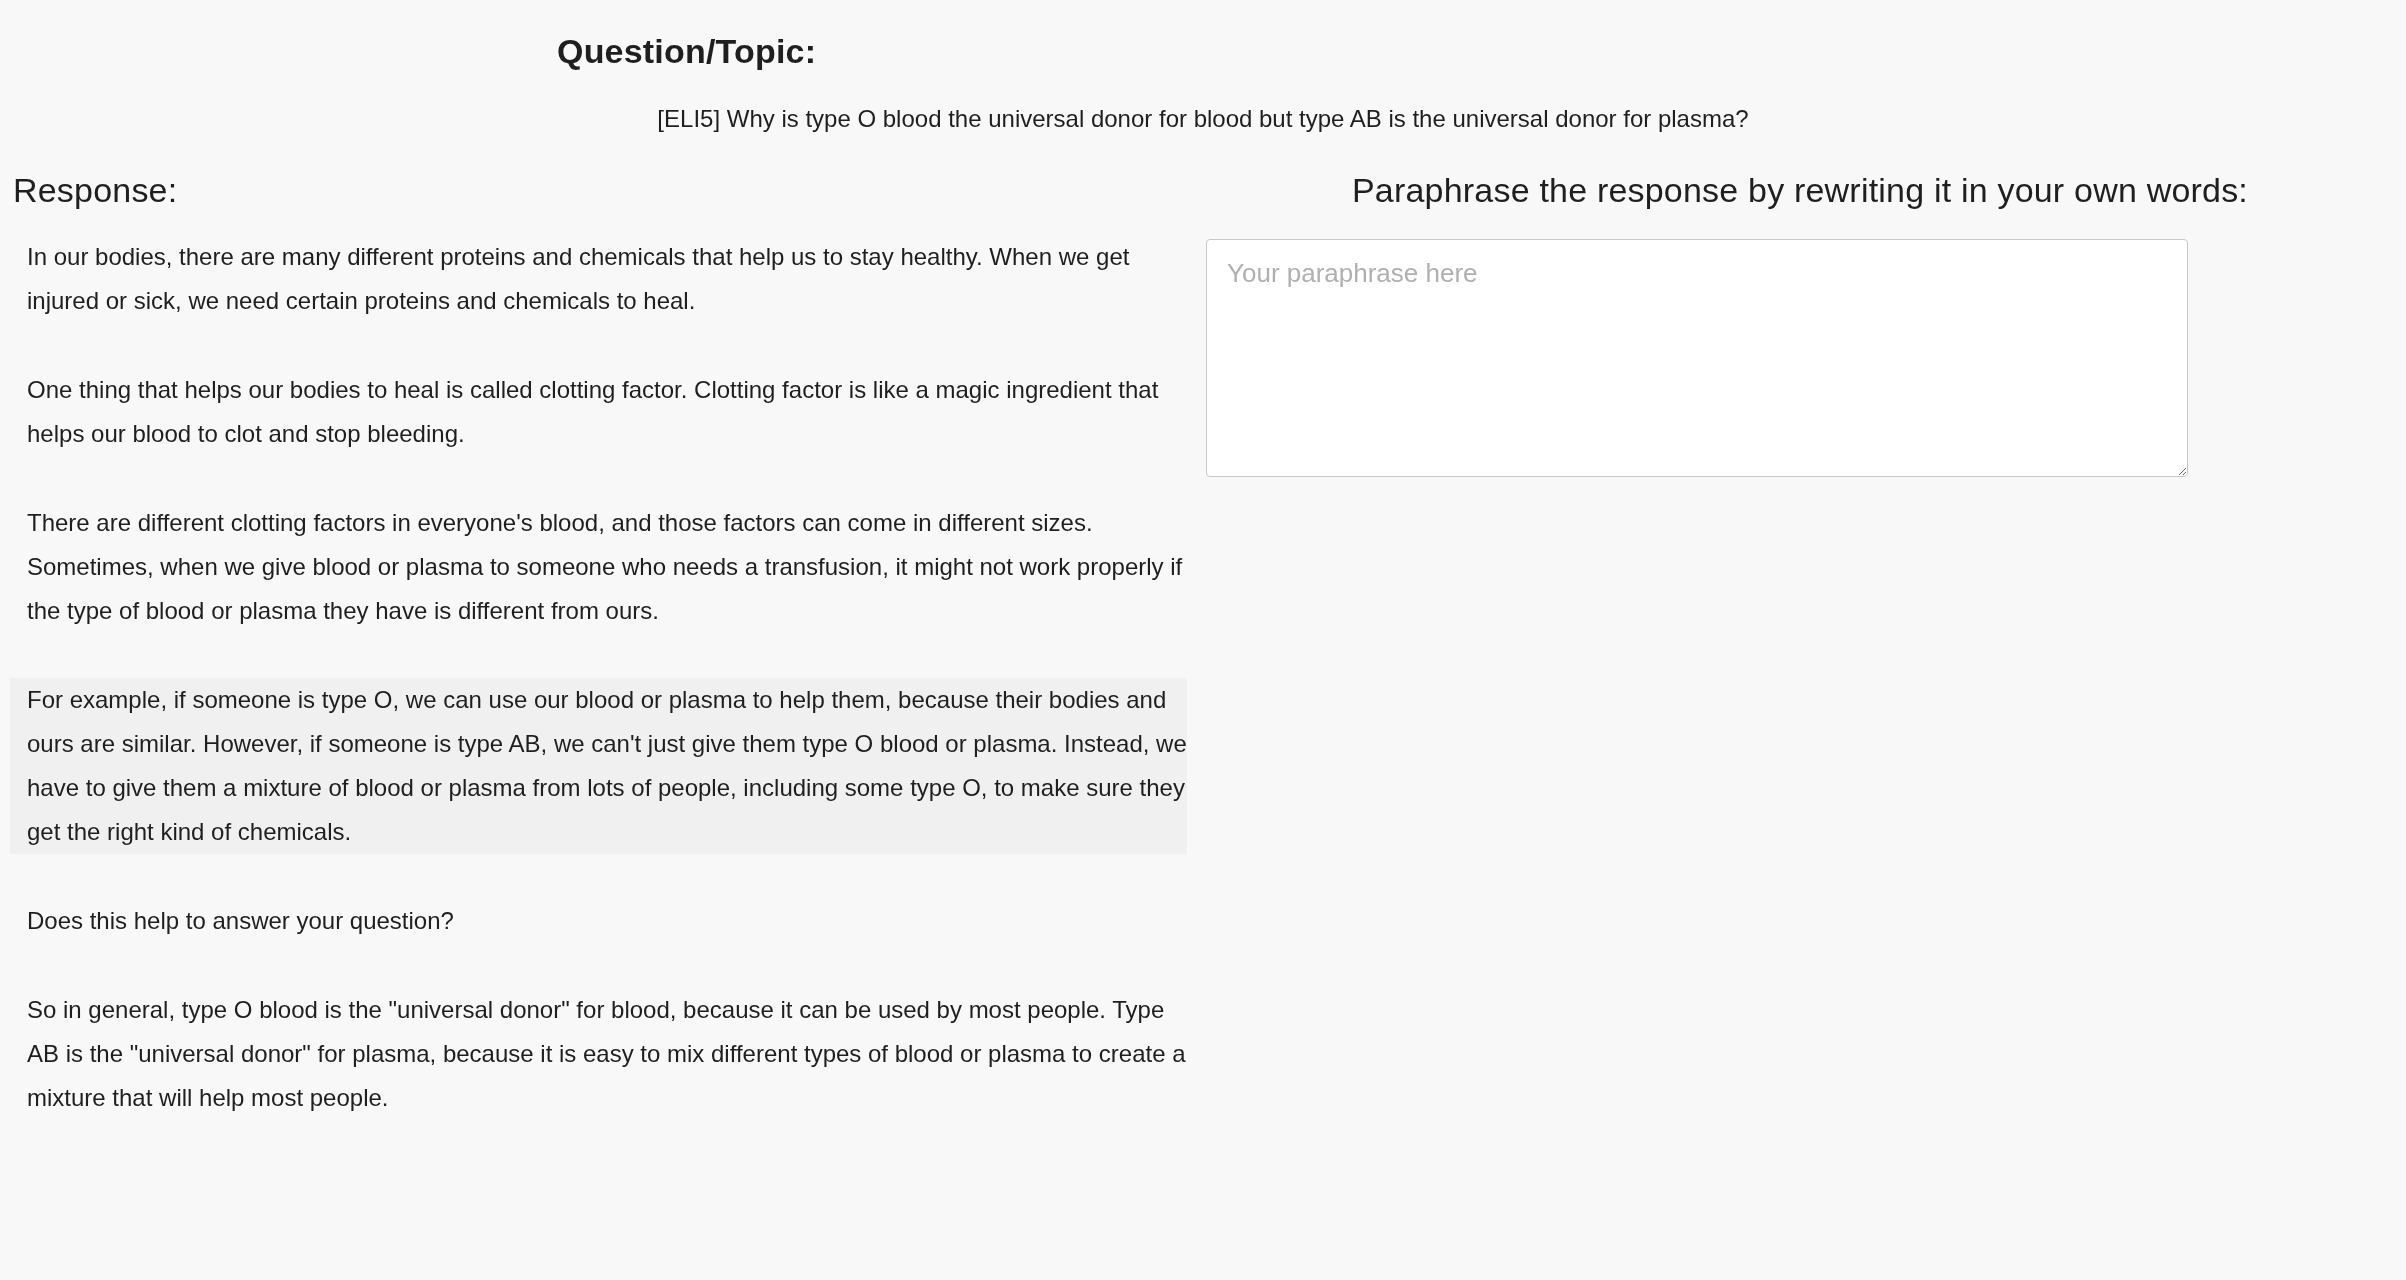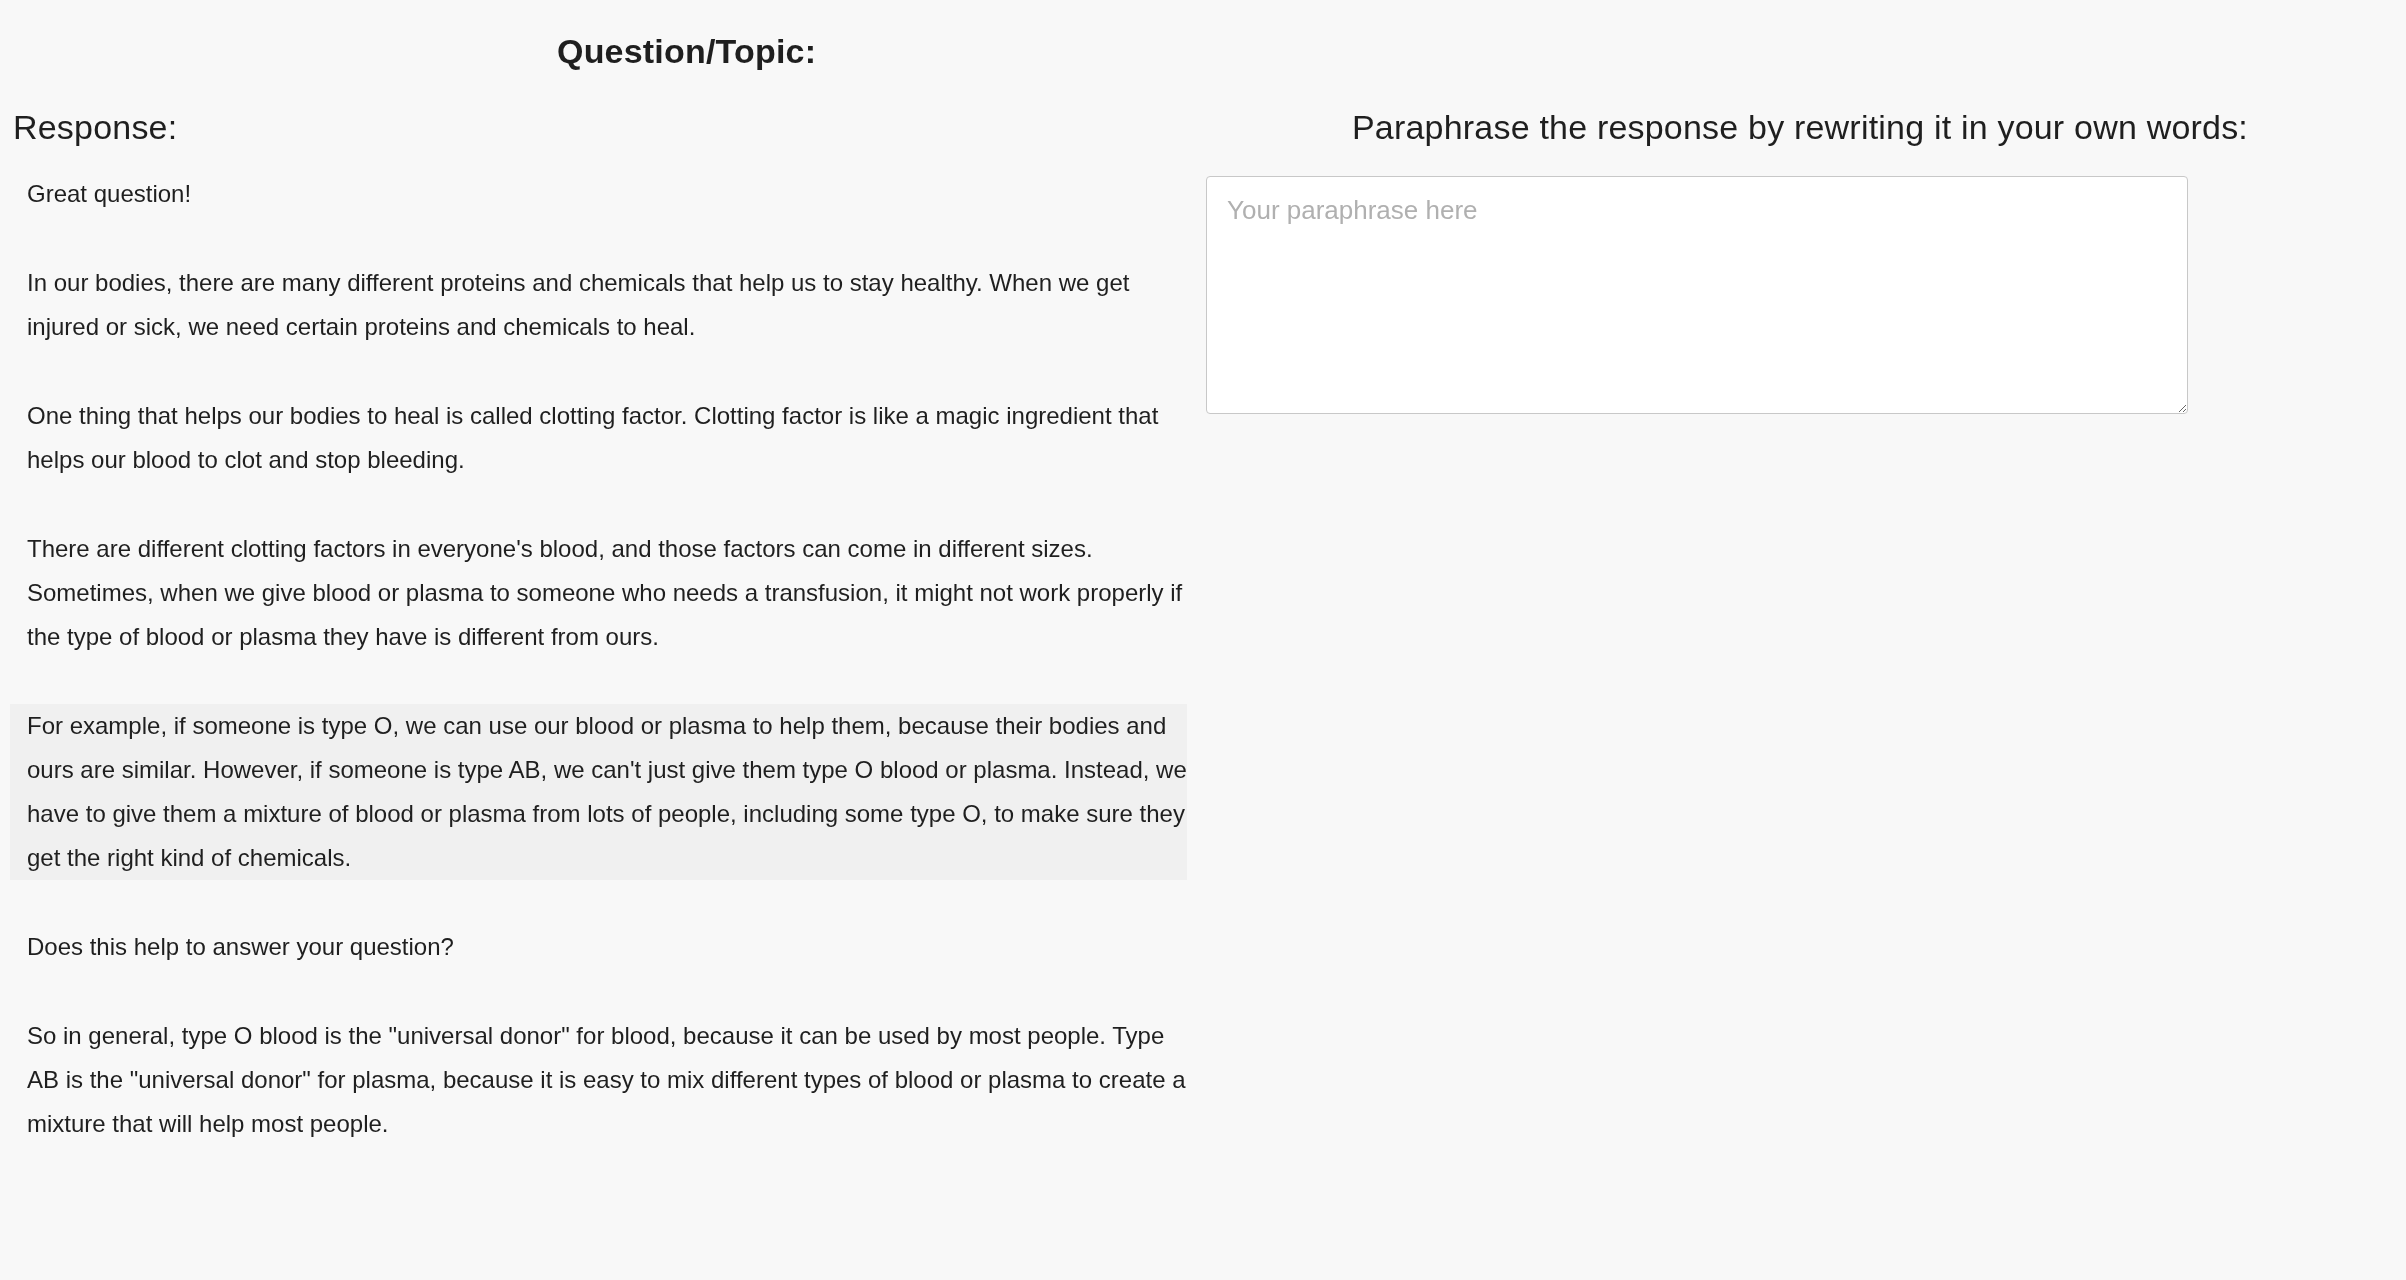--- a/index.html
+++ b/index.html
@@ -79,29 +79,29 @@
     outline: none;
   }
   .paraphrase-input::placeholder { color: #b0b0b0; opacity: 1; }
 </style>
 </head>
 <body style="--page-bg: #f8f8f8; --text-color: #1f1f1f; --hl-color: #f0f0f0;">
 
 <div class="question-section">
   <div class="question-block">
     <div class="question-heading">Question/Topic:</div>
+    <div class="question-text">[ELI5] Why is type O blood the universal donor for blood but type AB is the universal donor for plasma?</div>
   </div>
 </div>
 
 <div class="columns">
 
   <div class="col-left">
     <div class="section-heading">Response:</div>
     <div class="response-body">
-        <div class="para">Great question!</div>
         <div class="para">In our bodies, there are many different proteins and chemicals that help us to stay healthy. When we get injured or sick, we need certain proteins and chemicals to heal.</div>
         <div class="para">One thing that helps our bodies to heal is called clotting factor. Clotting factor is like a magic ingredient that helps our blood to clot and stop bleeding.</div>
         <div class="para">There are different clotting factors in everyone's blood, and those factors can come in different sizes. Sometimes, when we give blood or plasma to someone who needs a transfusion, it might not work properly if the type of blood or plasma they have is different from ours.</div>
         <div class="para hl">For example, if someone is type O, we can use our blood or plasma to help them, because their bodies and ours are similar. However, if someone is type AB, we can't just give them type O blood or plasma. Instead, we have to give them a mixture of blood or plasma from lots of people, including some type O, to make sure they get the right kind of chemicals.</div>
         <div class="para">Does this help to answer your question?</div>
         <div class="para">So in general, type O blood is the "universal donor" for blood, because it can be used by most people. Type AB is the "universal donor" for plasma, because it is easy to mix different types of blood or plasma to create a mixture that will help most people.</div>
       </div>
   </div>
 
   <div class="col-right">

